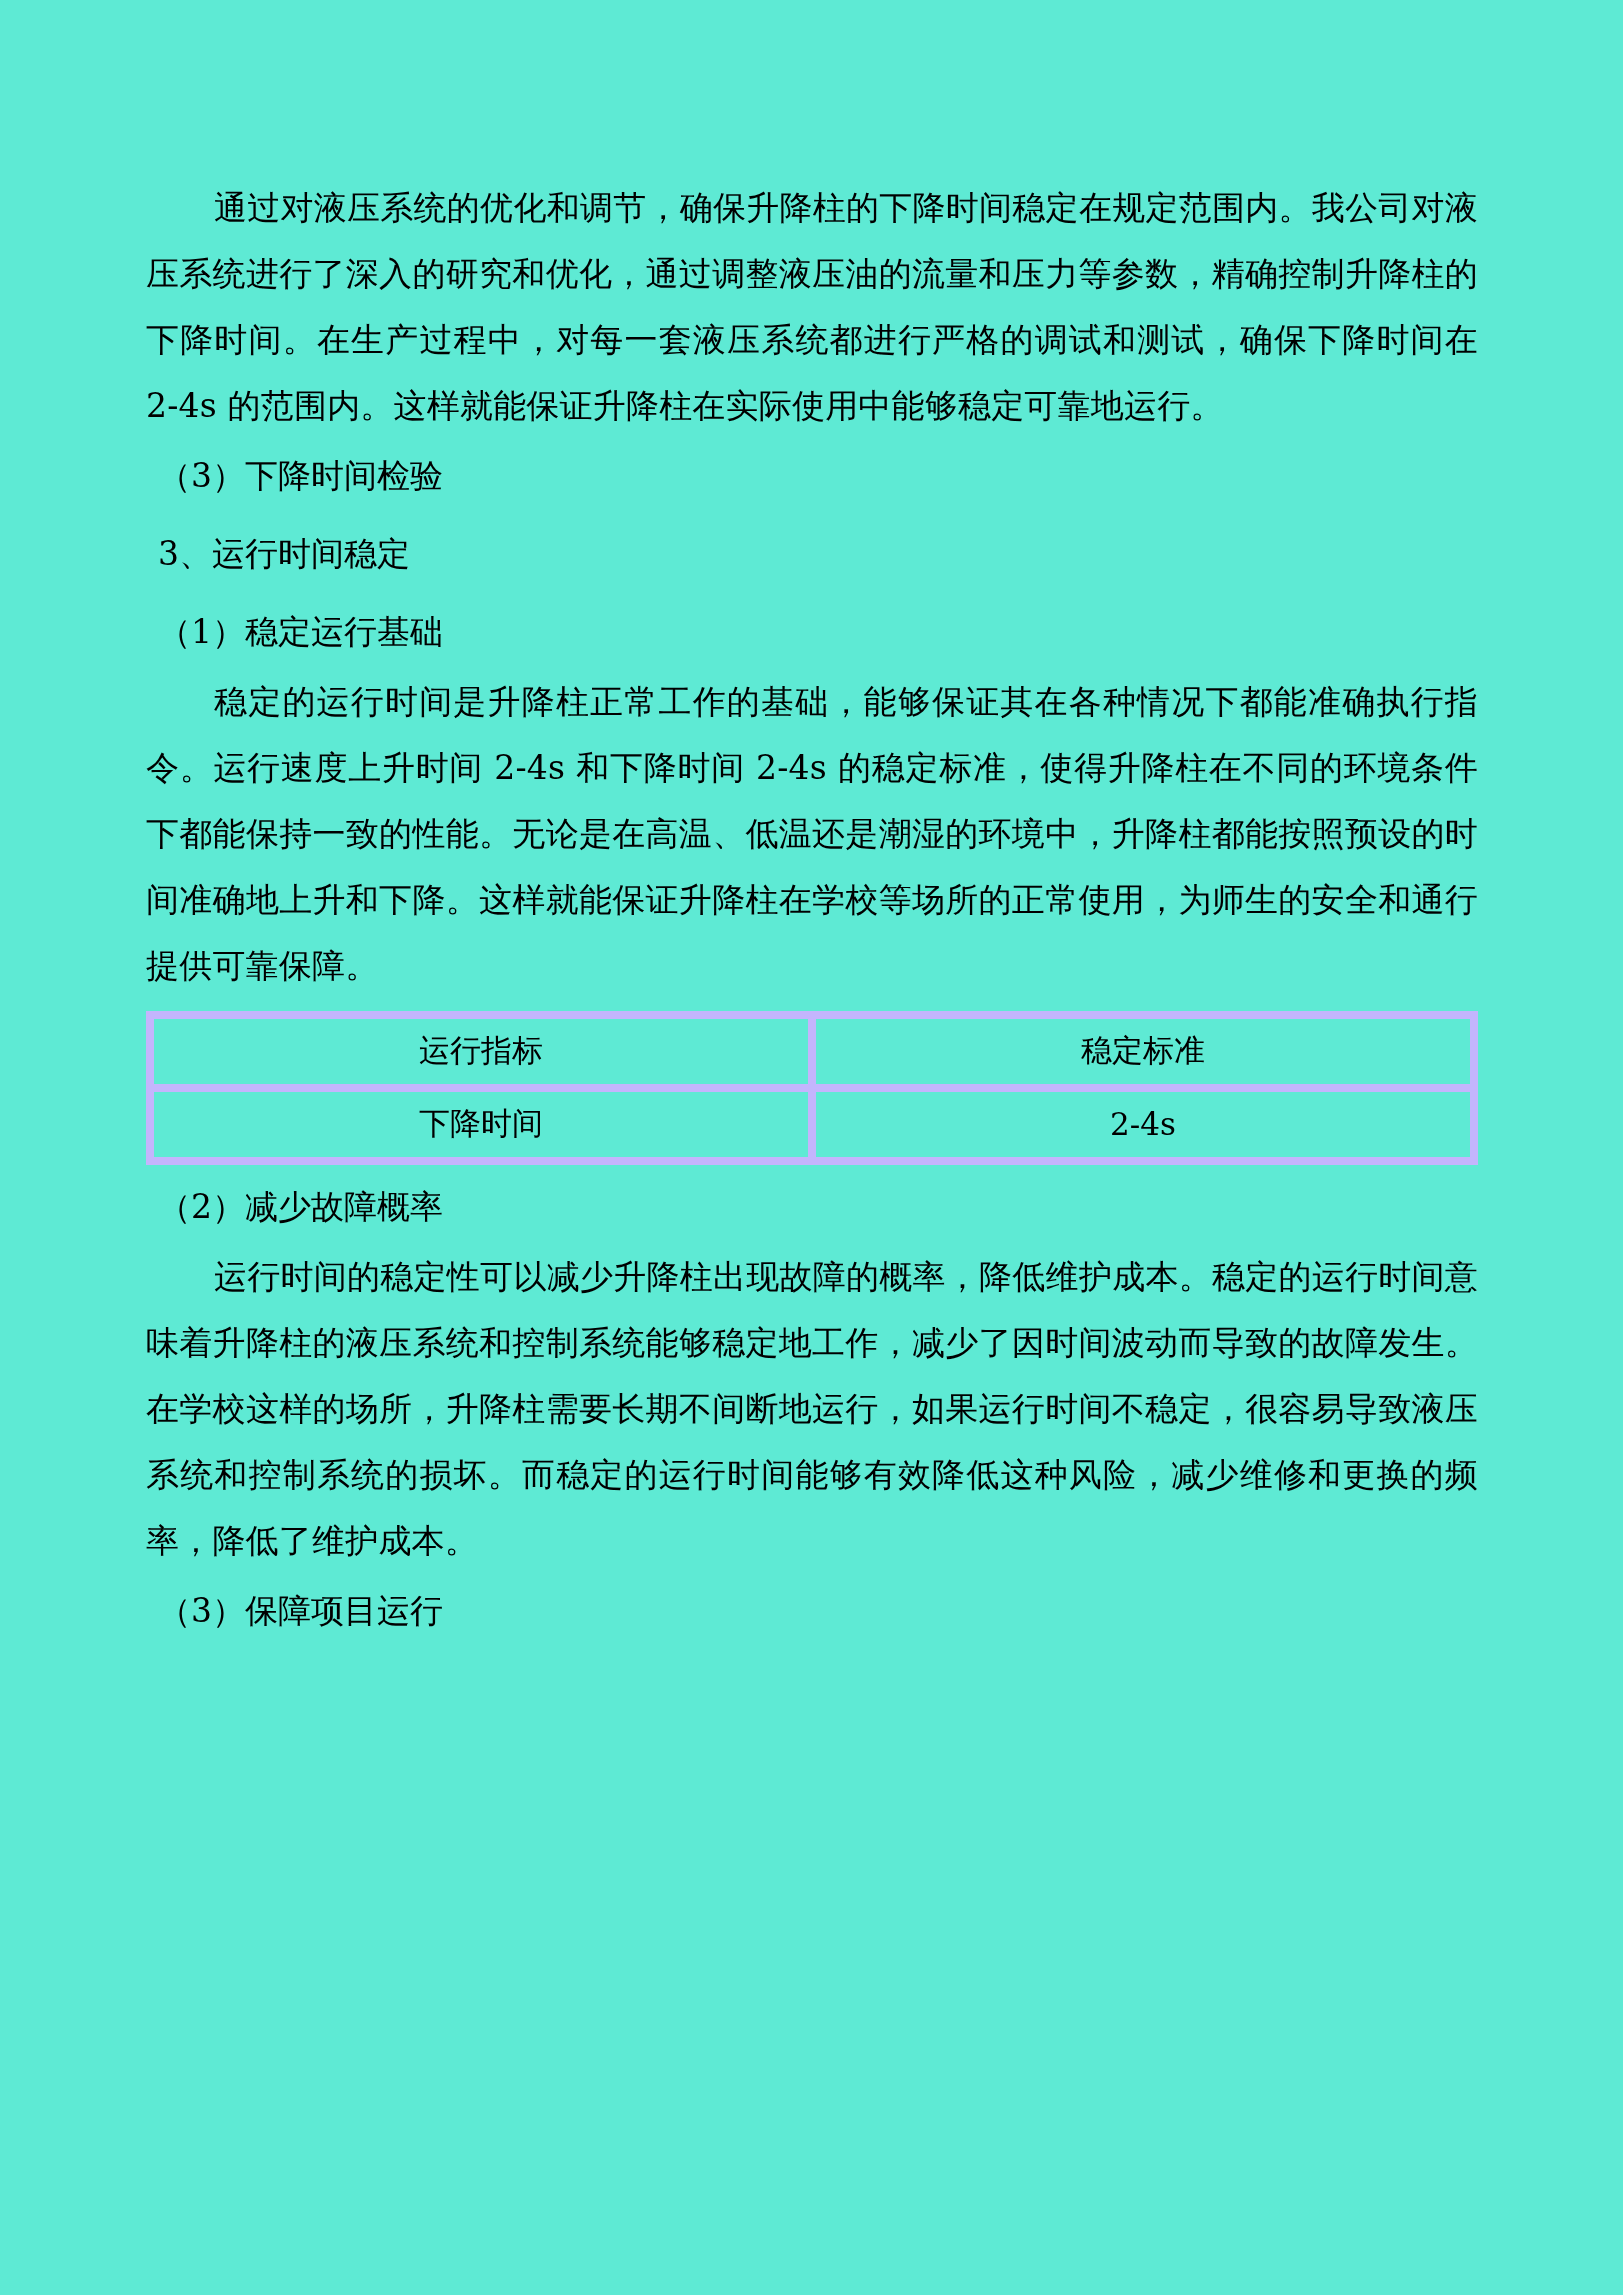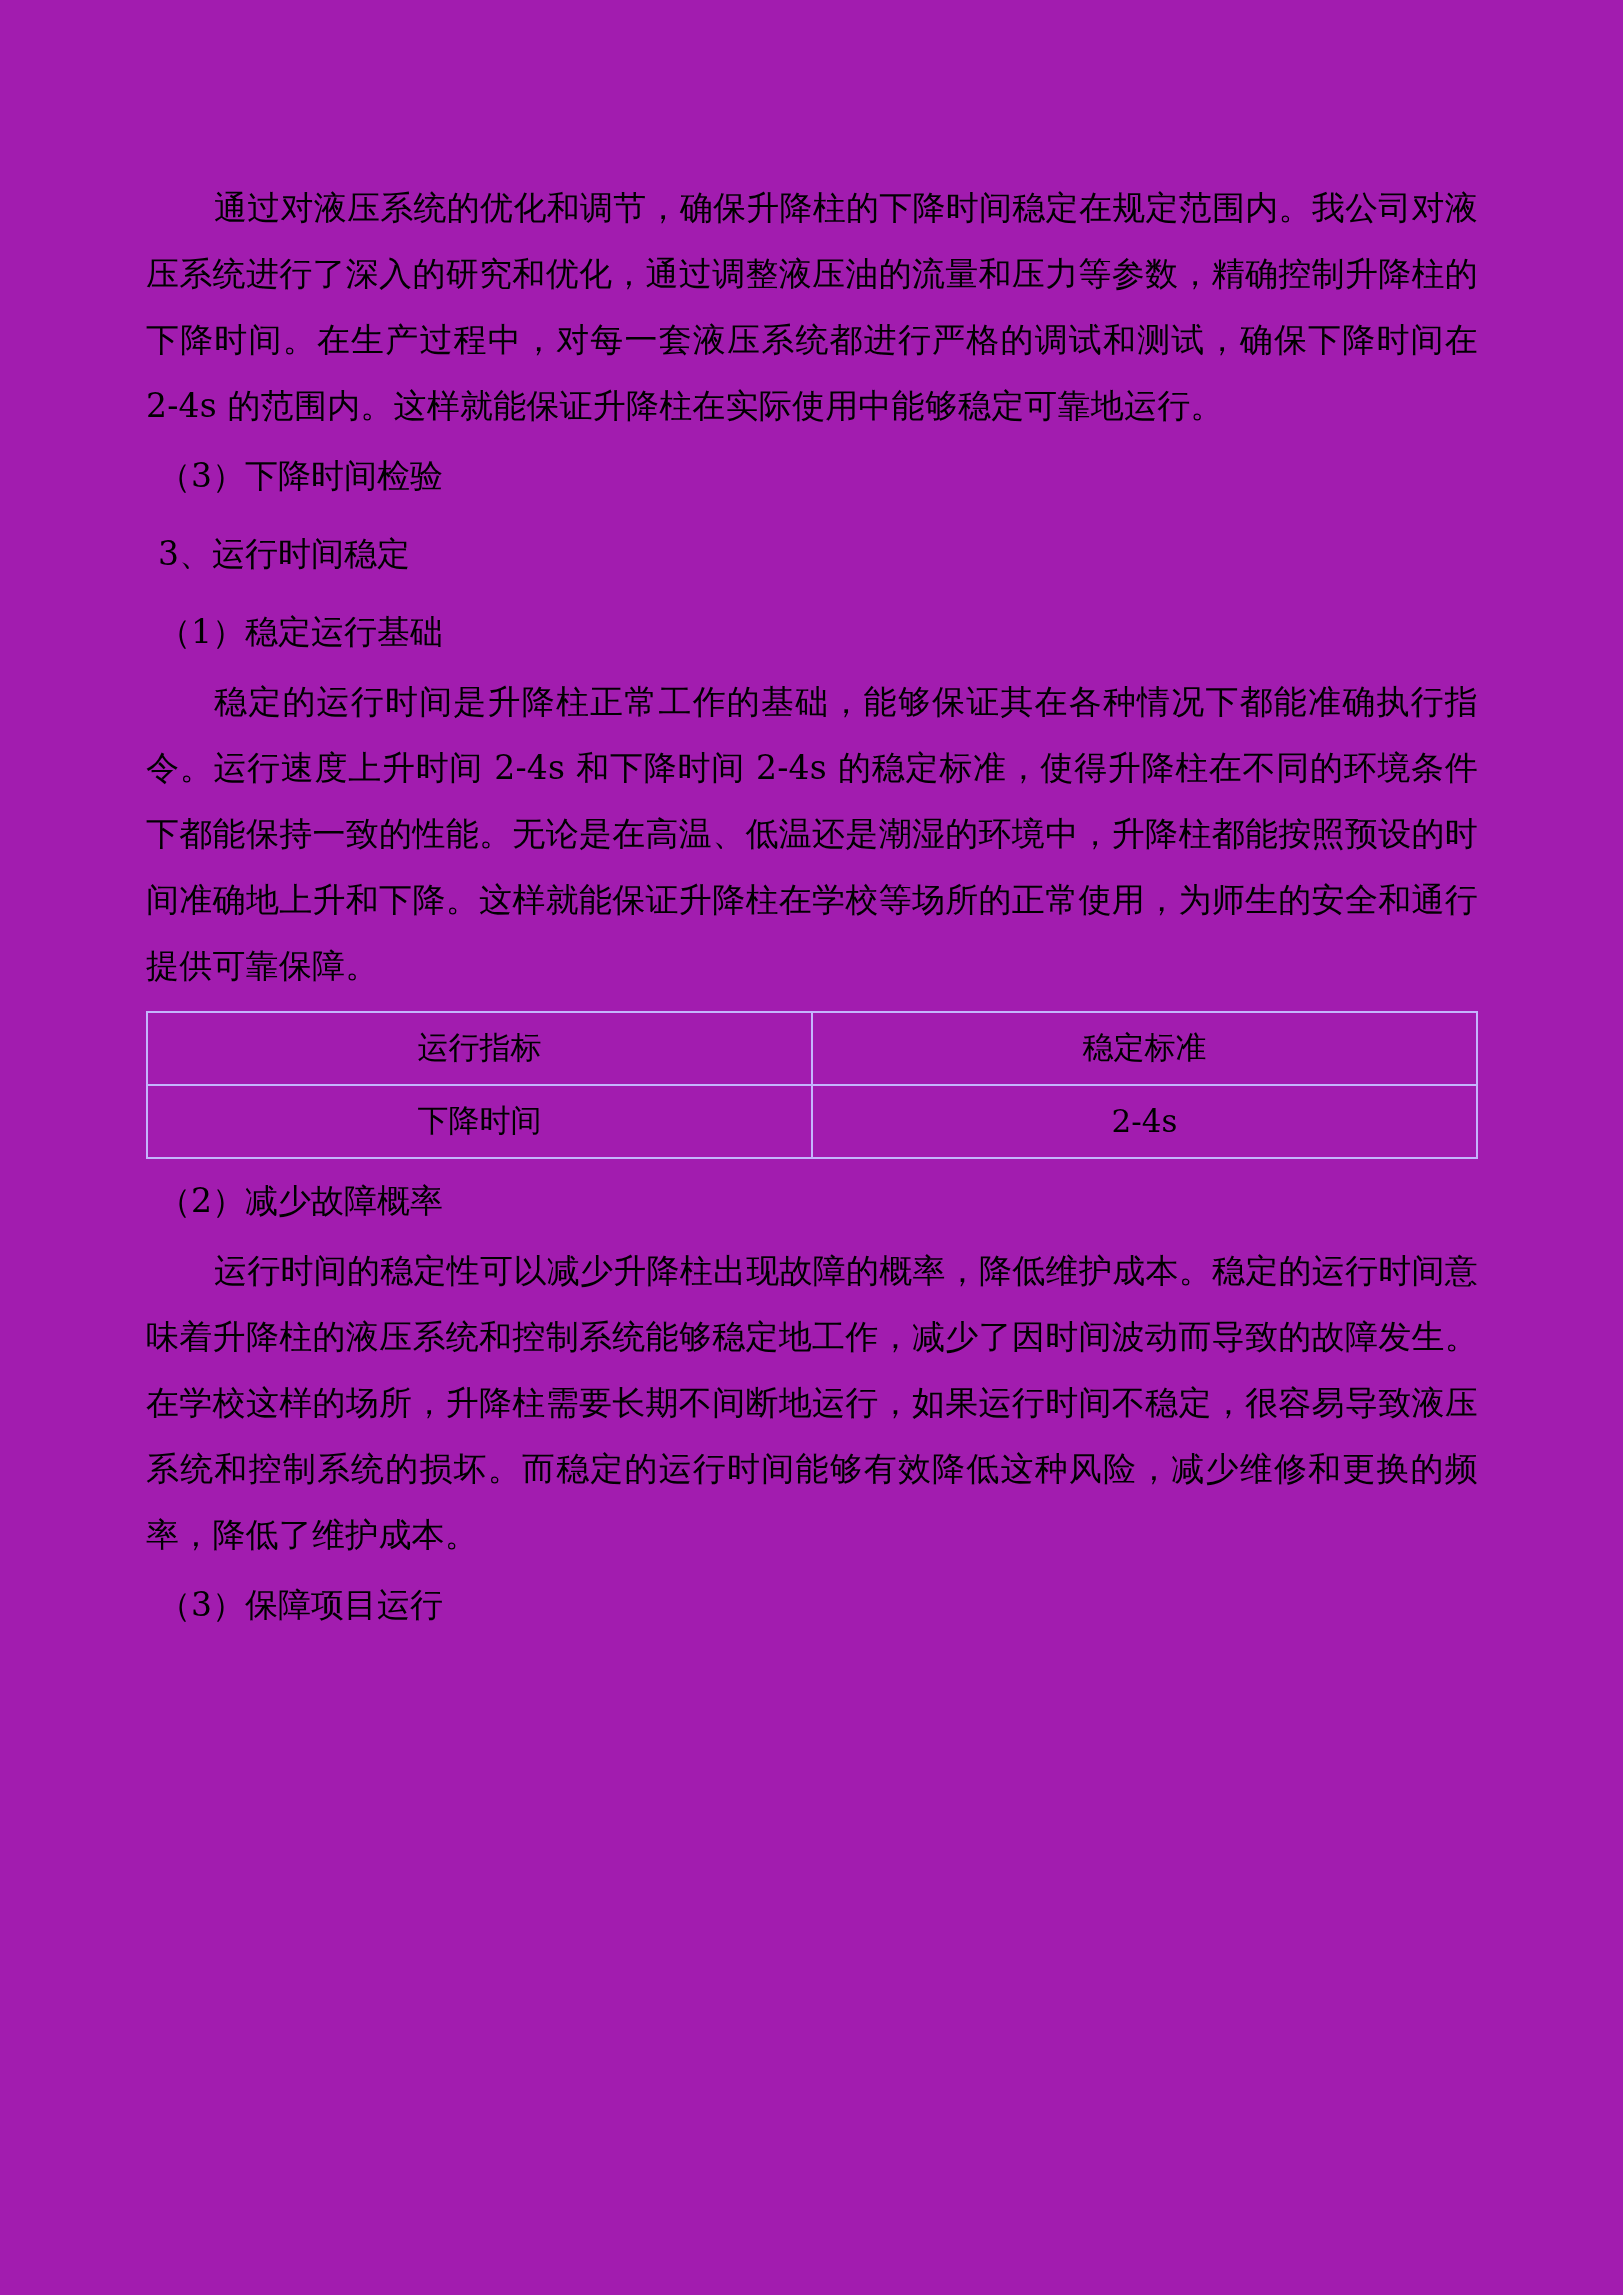--- a/index.html
+++ b/index.html
@@ -8,21 +8,21 @@
     background: #ffffff;
   }
   body {
     font-family: "DejaVu Serif", "Liberation Serif", serif;
     color: #000000;
   }
   .page {
     position: relative;
     width: 1623px;
     height: 2295px;
-    background: #a21caf;
+    background: #5eead4;
     box-sizing: border-box;
     overflow: hidden;
   }
   .content {
     position: absolute;
     left: 146px;
     top: 175px;
     width: 1332px;
   }
   
@@ -54,21 +54,21 @@
     font-family: "DejaVu Serif", "Liberation Serif", serif;
   }
   
   table.spec {
     border-collapse: collapse;
     width: 1332px;
     margin: 11.8px 0 9.2px 0;
     table-layout: fixed;
   }
   table.spec td {
-    border: 2px solid #c4b5fd;
+    border: 8px solid #c4b5fd;
     height: 73px;
     text-align: center;
     vertical-align: middle;
     font-size: 31px;
     font-family: "DejaVu Serif", "Liberation Serif", serif;
     padding: 3.9px 6.5px;
     box-sizing: border-box;
   }
   table.spec td.col-a { width: 50%; }
   table.spec td.col-b { width: 50%; border-radius: 25px; }

